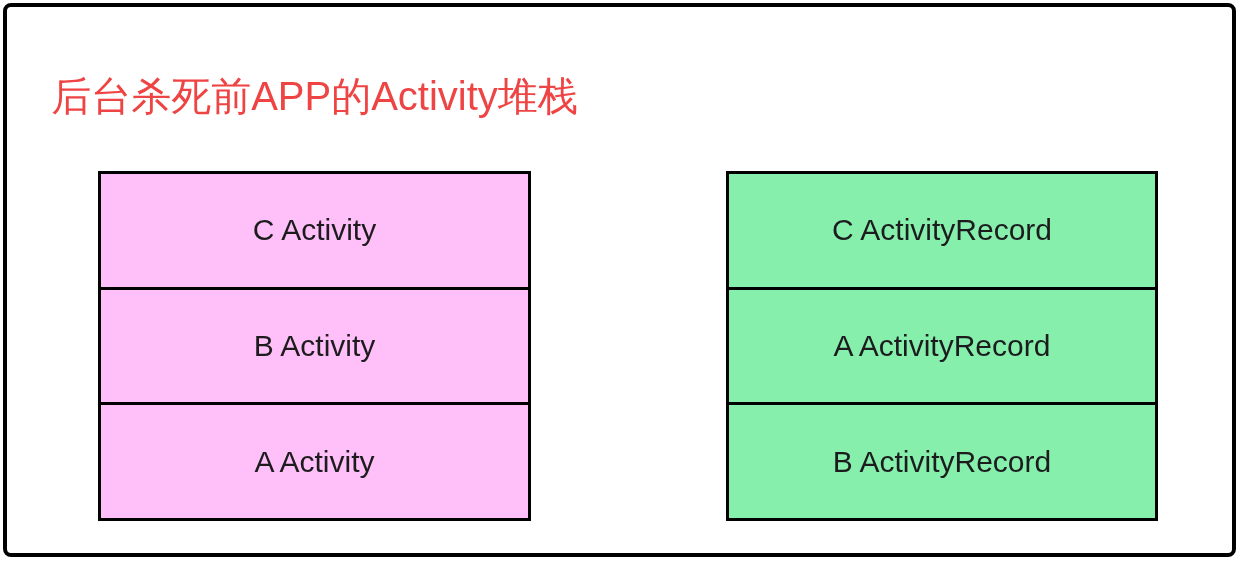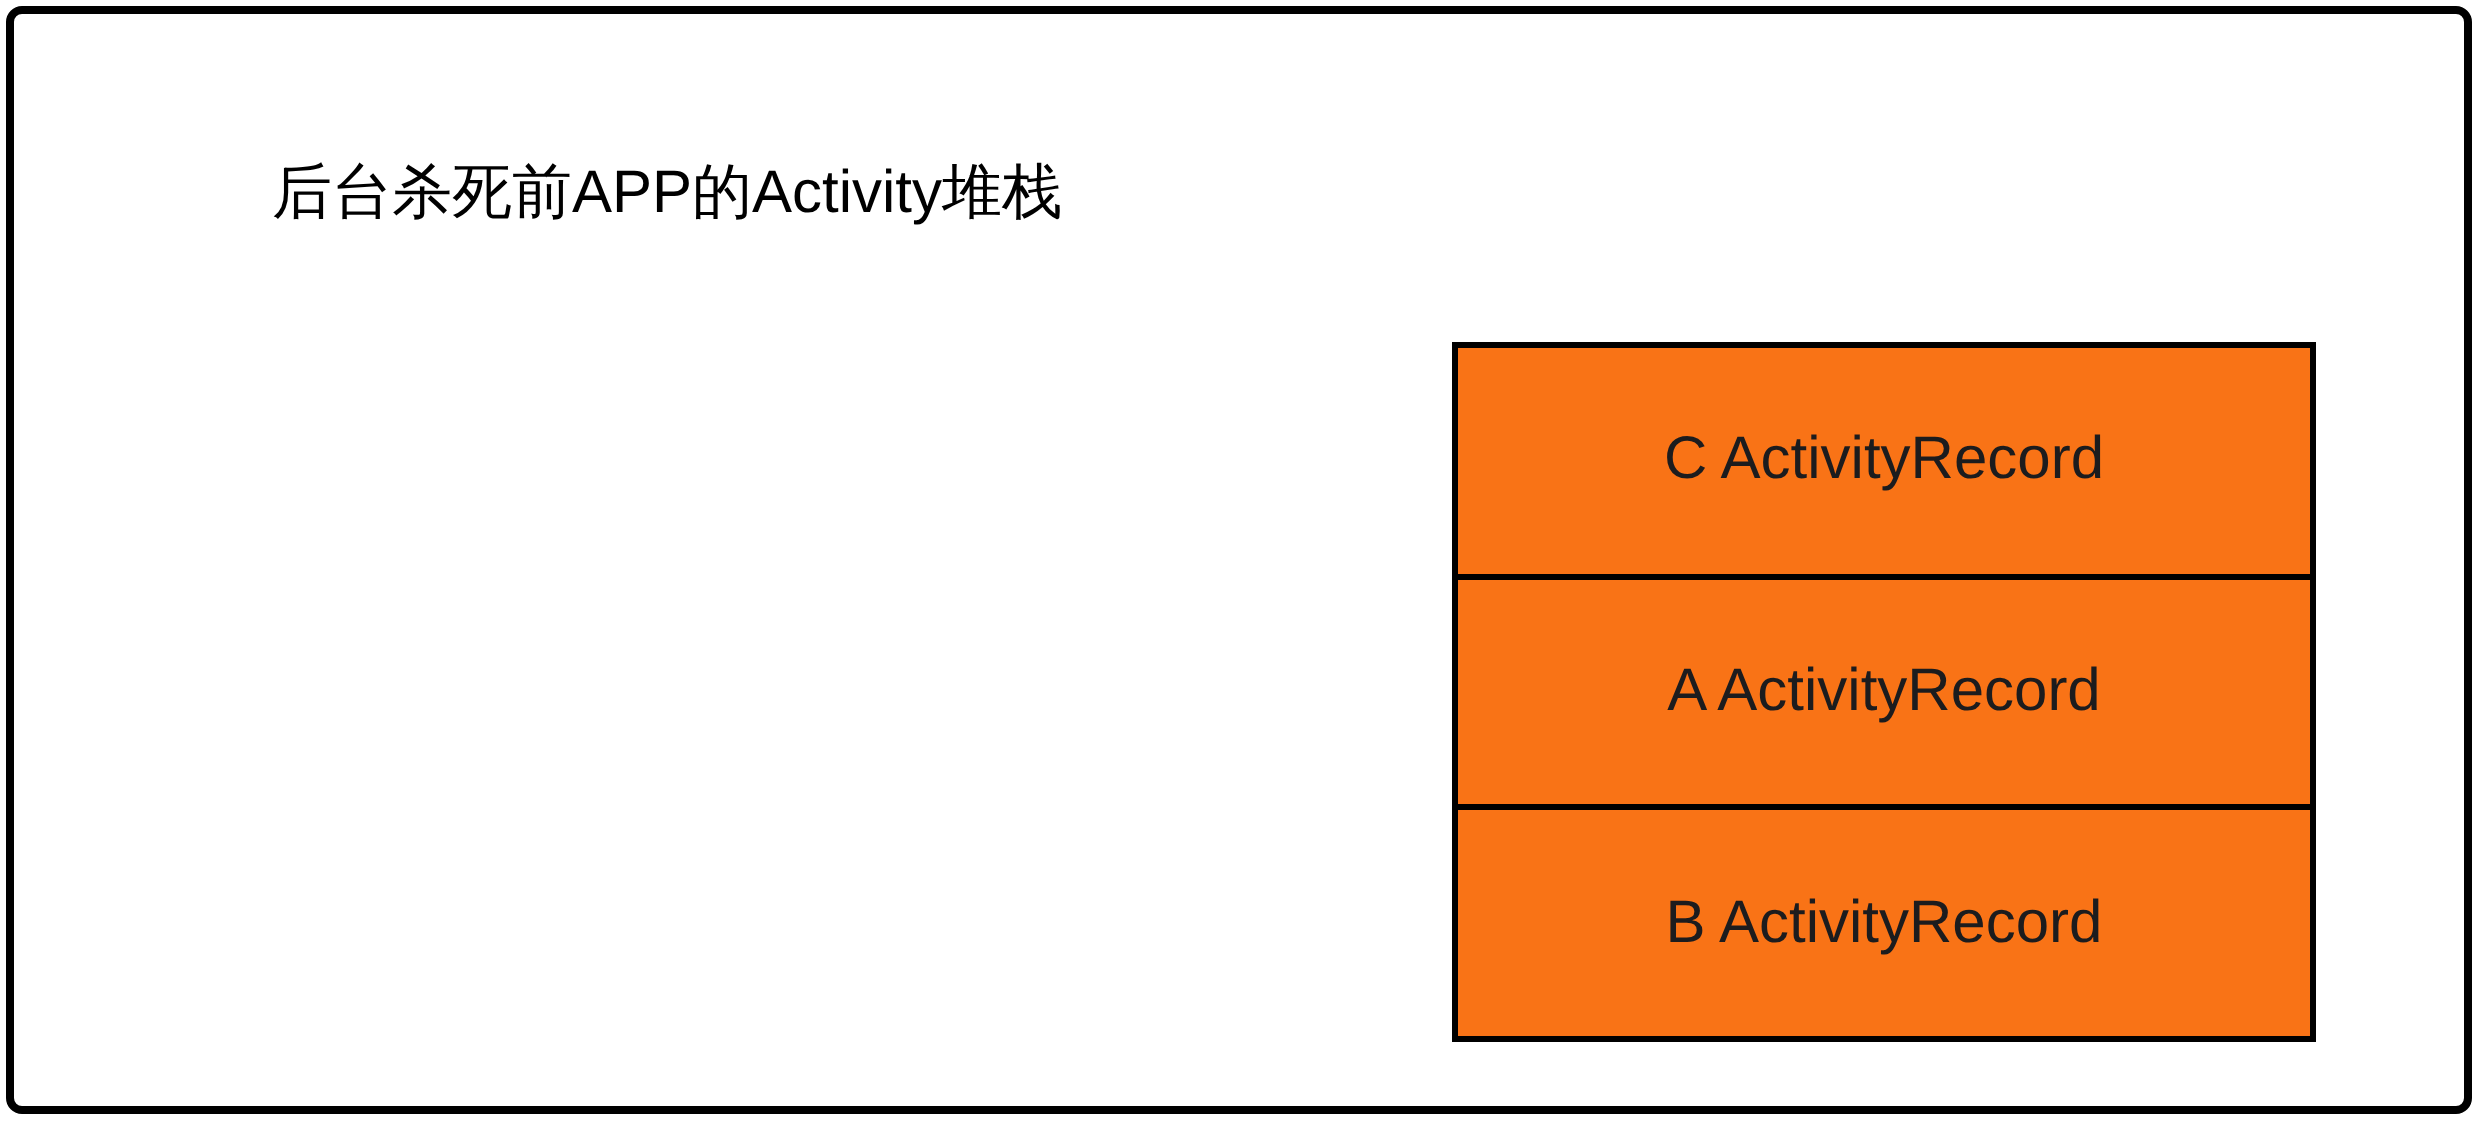--- a/index.html
+++ b/index.html
@@ -16,23 +16,23 @@
     border: 4px solid #000000;
     border-radius: 8px;
     background: #ffffff;
   }
   .title {
     position: absolute;
     top: 66px;
     height: 46px;
     display: flex;
     align-items: center;
-    justify-content: flex-end;
-    font-size: 30px;
-    color: #000000;
+    justify-content: center;
+    font-size: 40px;
+    color: #ef4444;
     white-space: nowrap;
   }
   .title span { white-space: nowrap; }
   .title-left  { left: 91px;  width: 433px; }
   .title-right { left: 719px; width: 432px; }
   .stack {
     position: absolute;
     top: 164px;
     height: 350px;
     border: 3px solid #000000;
@@ -54,20 +54,25 @@
 </head>
 <body>
 
 <div class="frame">
 
   <div class="title title-left">
     <span>后台杀死前APP的Activity堆栈</span>
   </div>
 
 
+  <div class="stack stack-left" style="background: rgb(255, 191, 248);">
+    <div class="cell">C Activity</div>
+    <div class="cell">B Activity</div>
+    <div class="cell">A Activity</div>
+  </div>
 
-  <div class="stack stack-right" style="background: #f97316;">
+  <div class="stack stack-right" style="background: #86efac;">
     <div class="cell">C ActivityRecord</div>
     <div class="cell">A ActivityRecord</div>
     <div class="cell">B ActivityRecord</div>
   </div>
 
 </div>
 
 </body></html>

